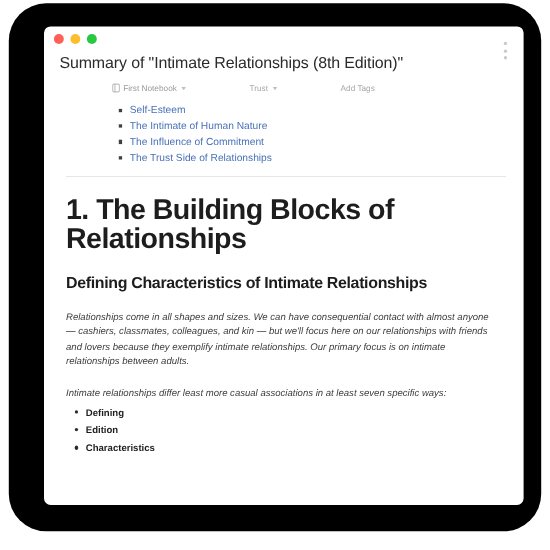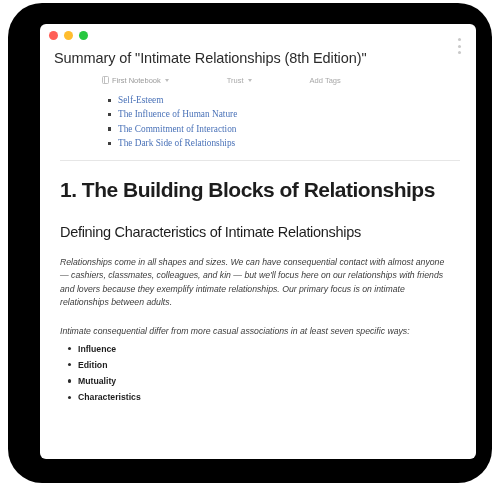--- a/index.html
+++ b/index.html
@@ -153,21 +153,20 @@
   .note-body {
     padding: 0 16px 0 14px;
     margin-top: 6px;
   }
 
   
   ul.toc {
     list-style: none;
     margin: 0;
     padding: 0 0 0 64px;
-    font-family: Liberation Serif, serif;
   }
   ul.toc li {
     position: relative;
     font-size: 9.3px;
     line-height: 14.4px;
     color: #4a72b8;
     padding-left: 0;
   }
   ul.toc li::before {
     content: "";
@@ -184,31 +183,31 @@
     cursor: pointer;
   }
 
   .divider {
     height: 1px;
     background: #e6e6e6;
     margin: 9px 0 0 6px;
   }
 
   h1.chapter {
-    font-size: 21px;
+    font-size: 26px;
     font-weight: 700;
     color: #1d1d1d;
     letter-spacing: -0.5px;
     margin: 16px 0 0 6px;
     line-height: 26px;
   }
 
   h2.section {
     font-size: 14.5px;
-    font-weight: 400;
+    font-weight: 700;
     color: #1d1d1d;
     letter-spacing: -0.3px;
     margin: 20px 0 0 6px;
     line-height: 19px;
   }
 
   p.para {
     font-size: 8.7px;
     line-height: 13.6px;
     color: #3c3c3c;
@@ -282,44 +281,43 @@
         </div>
       </div>
 
       <div class="note-body">
 
         <ul class="toc">
           <li>
             <a href="#">Self-Esteem</a>
           </li>
           <li>
-            <a href="#">The Influence of Human Nature</a>
+            <a href="#">The Intimate of Human Nature</a>
           </li>
           <li>
-            <a href="#">The Commitment of Interaction</a>
+            <a href="#">The Influence of Commitment</a>
           </li>
           <li>
-            <a href="#">The Dark Side of Relationships</a>
+            <a href="#">The Trust Side of Relationships</a>
           </li>
         </ul>
 
         <div class="divider"></div>
 
         <h1 class="chapter">1. The Building Blocks of Relationships</h1>
 
         <h2 class="section">Defining Characteristics of Intimate Relationships</h2>
 
         <p class="para">Relationships come in all shapes and sizes. We can have consequential contact with almost anyone — cashiers, classmates, colleagues, and kin — but we'll focus here on our relationships with friends and lovers because they exemplify intimate relationships. Our primary focus is on intimate relationships between adults.</p>
 
-        <p class="para tight">Intimate consequential differ from more casual associations in at least seven specific ways:</p>
+        <p class="para tight">Intimate relationships differ least more casual associations in at least seven specific ways:</p>
 
         <ul class="ways">
-          <li>Influence</li>
+          <li>Defining</li>
           <li>Edition</li>
-          <li>Mutuality</li>
           <li>Characteristics</li>
         </ul>
 
       </div>
 
     </div>
   </div>
 </div>
 
 </body></html>

